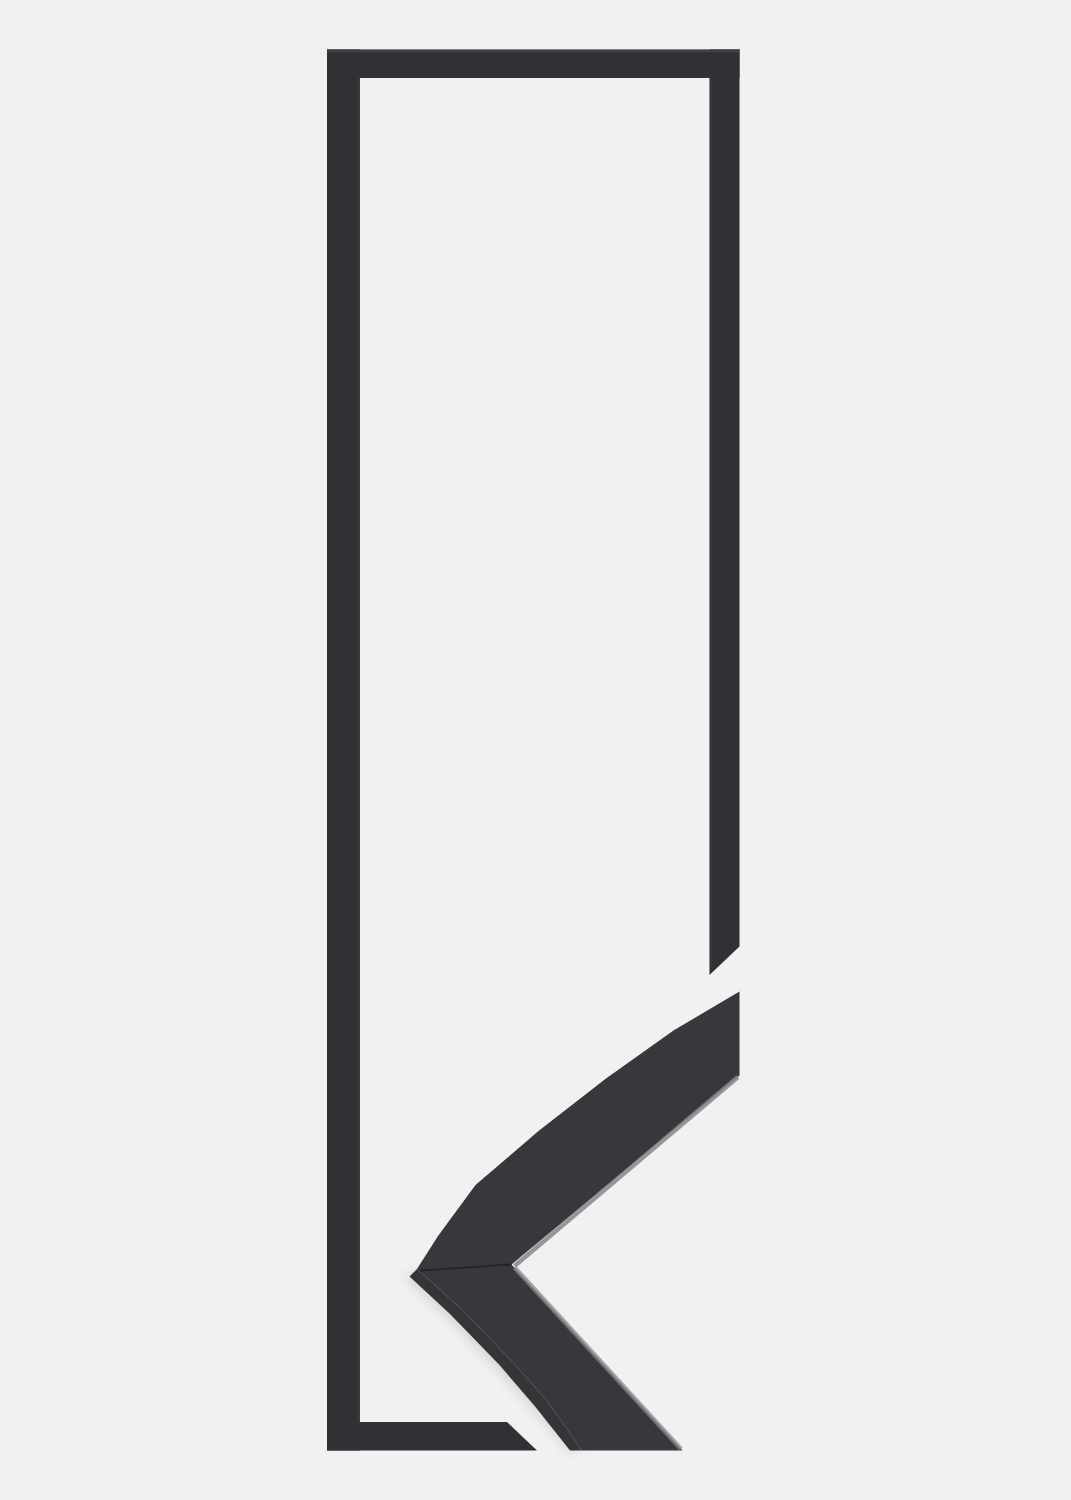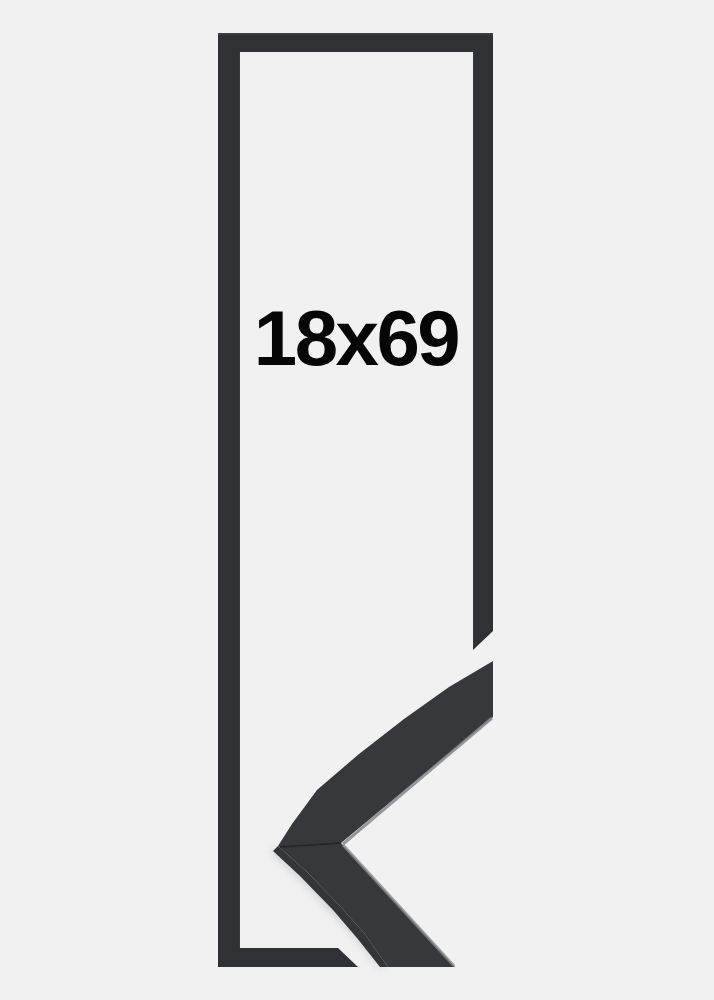--- a/index.html
+++ b/index.html
@@ -63,14 +63,13 @@
 
       <polygon opacity="0.9" points="278,846 307,872 340,906 364,933 388,967 380,967 357,938 333,910 300,876 273,851" fill="#212225"></polygon>
 
       <line x1="280" y1="847" x2="341" y2="843" stroke-width="1.3" opacity="0.65" stroke="#1a1b1d"></line>
 
       <line x1="343" y1="844" x2="492" y2="718" stroke-width="3" opacity="0.85" stroke="#85878b"></line>
       <line x1="343" y1="845" x2="454" y2="966" stroke-width="3" opacity="0.75" stroke="#85878b"></line>
     </g>
   </svg>
 
-  <div class="size-label">18x69</div>
 </div>
 
 </body></html>

